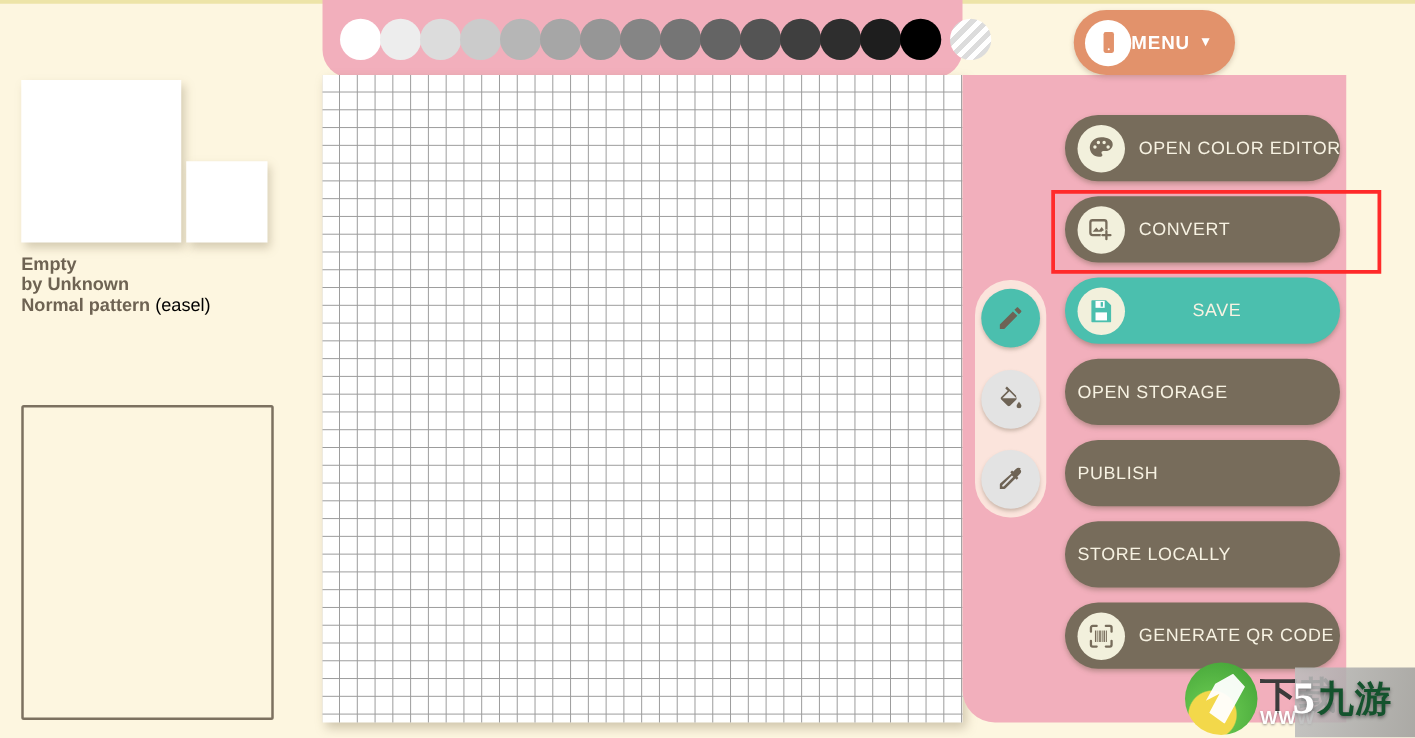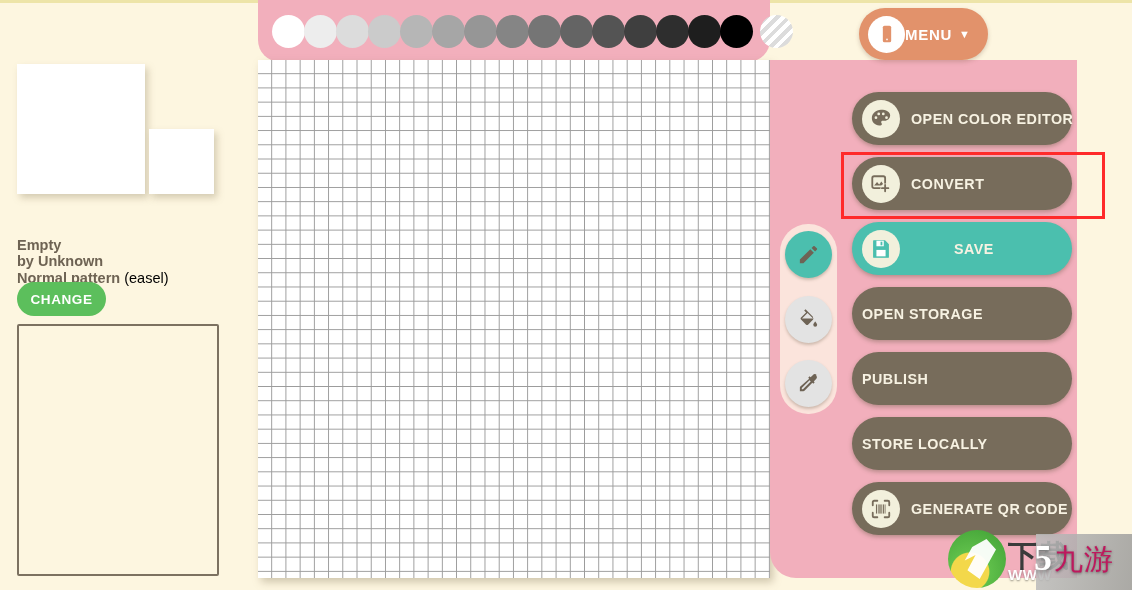--- a/index.html
+++ b/index.html
@@ -29,21 +29,20 @@
   .thumb-small {
     position: absolute; left: 149px; top: 129px; width: 65px; height: 65px;
     background: #FFFFFF;
     box-shadow: 3px 4px 7px rgba(140,125,95,0.35);
   }
   #meta-block {
     position: absolute; left: 17px; top: 204px; width: 230px;
     color: #6E6353;
     font-size: 14.5px; line-height: 16.4px;
     font-weight: bold;
-    margin-top: 33px;
   }
   #meta-block .line { white-space: nowrap; }
   #meta-block .soft { font-weight: normal; color: #000000; }
   .change-btn {
     position: absolute; left: 17px; top: 282px;
     width: 89px; height: 34px;
     background: #5CBF5C;
     border-radius: 17px;
     border: none;
     color: #FFFFFF;
@@ -147,21 +146,21 @@
   .menu-item.teal { background: #4BBFAE; gap: 43px; }
   .menu-item .micon {
     width: 38px; height: 38px; border-radius: 50%;
     background: #F2F0DC;
     display: flex; align-items: center; justify-content: center;
     flex: 0 0 auto;
   }
   .menu-item .micon svg { width: 22px; height: 22px; display: block; }
   .menu-item .mlabel {
     color: #F7F2E2;
-    font-size: 14.3px; font-weight: bold;
+    font-size: 14.3px; font-weight: normal;
     letter-spacing: 0.5px;
     margin-left: 11px;
     white-space: nowrap;
   }
   .menu-item.no-icon .mlabel { margin-left: 0; }
 
   
   #menu-top-btn {
     position: absolute; left: 859px; top: 8px;
     width: 129px; height: 52px;
@@ -227,21 +226,21 @@
     text-shadow: 0 1px 2px rgba(0,0,0,0.4);
     letter-spacing: 0.5px;
   }
   .wm-overlay {
     position: absolute; left: 88px; top: 6px;
     width: 96px; height: 56px;
     background: linear-gradient(100deg, rgba(190,190,190,0.88), rgba(150,150,150,0.8));
   }
   .wm-cn {
     position: absolute; left: 106px; top: 12px;
-    color: #be185d; font-size: 29px; font-weight: normal;
+    color: #14532d; font-size: 29px; font-weight: bold;
     font-family: "DejaVu Sans", sans-serif;
     text-shadow: 0 1px 3px rgba(0,0,0,0.45);
     letter-spacing: 1px;
   }
   .wm-g {
     position: absolute; left: 86px; top: 9px;
     color: #FFFFFF; font-size: 36px; font-weight: bold;
     font-family: "Liberation Serif", serif;
     text-shadow: 0 2px 4px rgba(0,0,0,0.4);
   }
@@ -257,21 +256,20 @@
 
   <div id="meta-block">
     <div class="line">Empty</div>
     <div class="line">by Unknown</div>
     <div class="line">
       <span>Normal pattern</span>
       <span class="soft">(easel)</span>
     </div>
   </div>
 
-  <button class="change-btn">CHANGE</button>
 
   <div class="empty-box"></div>
 </div>
 
 <div id="palette-bar">
     <div class="swatch" style="background: rgb(255, 255, 255);"></div>
     <div class="swatch" style="background: rgb(237, 237, 237);"></div>
     <div class="swatch" style="background: rgb(220, 220, 220);"></div>
     <div class="swatch" style="background: rgb(203, 203, 203);"></div>
     <div class="swatch" style="background: rgb(182, 182, 182);"></div>

